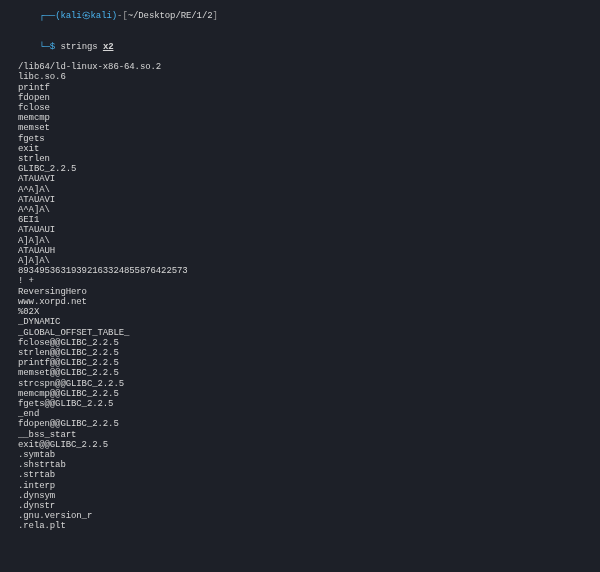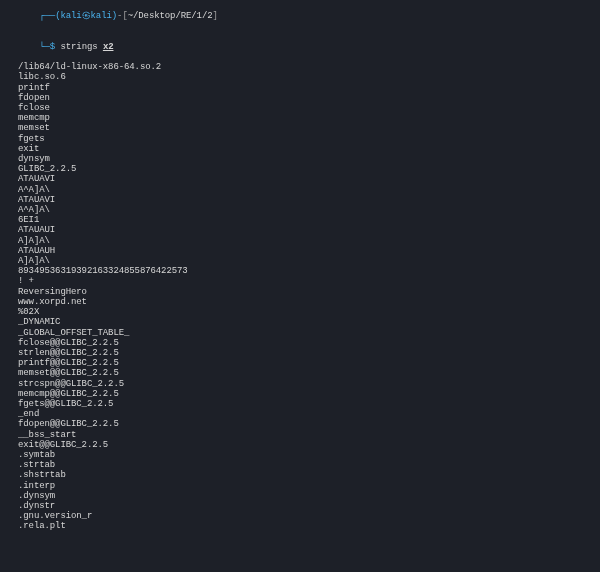--- a/index.html
+++ b/index.html
@@ -52,21 +52,21 @@
   <div class="lines" id="output-lines">
       <div class="output-line">/lib64/ld-linux-x86-64.so.2</div>
       <div class="output-line">libc.so.6</div>
       <div class="output-line">printf</div>
       <div class="output-line">fdopen</div>
       <div class="output-line">fclose</div>
       <div class="output-line">memcmp</div>
       <div class="output-line">memset</div>
       <div class="output-line">fgets</div>
       <div class="output-line">exit</div>
-      <div class="output-line">dynsym</div>
+      <div class="output-line">strlen</div>
       <div class="output-line">GLIBC_2.2.5</div>
       <div class="output-line">ATAUAVI</div>
       <div class="output-line">A^A]A\</div>
       <div class="output-line">ATAUAVI</div>
       <div class="output-line">A^A]A\</div>
       <div class="output-line">6EI1</div>
       <div class="output-line">ATAUAUI</div>
       <div class="output-line">A]A]A\</div>
       <div class="output-line">ATAUAUH</div>
       <div class="output-line">A]A]A\</div>
@@ -82,21 +82,21 @@
       <div class="output-line">printf@@GLIBC_2.2.5</div>
       <div class="output-line">memset@@GLIBC_2.2.5</div>
       <div class="output-line">strcspn@@GLIBC_2.2.5</div>
       <div class="output-line">memcmp@@GLIBC_2.2.5</div>
       <div class="output-line">fgets@@GLIBC_2.2.5</div>
       <div class="output-line">_end</div>
       <div class="output-line">fdopen@@GLIBC_2.2.5</div>
       <div class="output-line">__bss_start</div>
       <div class="output-line">exit@@GLIBC_2.2.5</div>
       <div class="output-line">.symtab</div>
+      <div class="output-line">.shstrtab</div>
       <div class="output-line">.strtab</div>
-      <div class="output-line">.shstrtab</div>
       <div class="output-line">.interp</div>
       <div class="output-line">.dynsym</div>
       <div class="output-line">.dynstr</div>
       <div class="output-line">.gnu.version_r</div>
       <div class="output-line">.rela.plt</div>
     </div>
 </div>
 
 </body></html>

